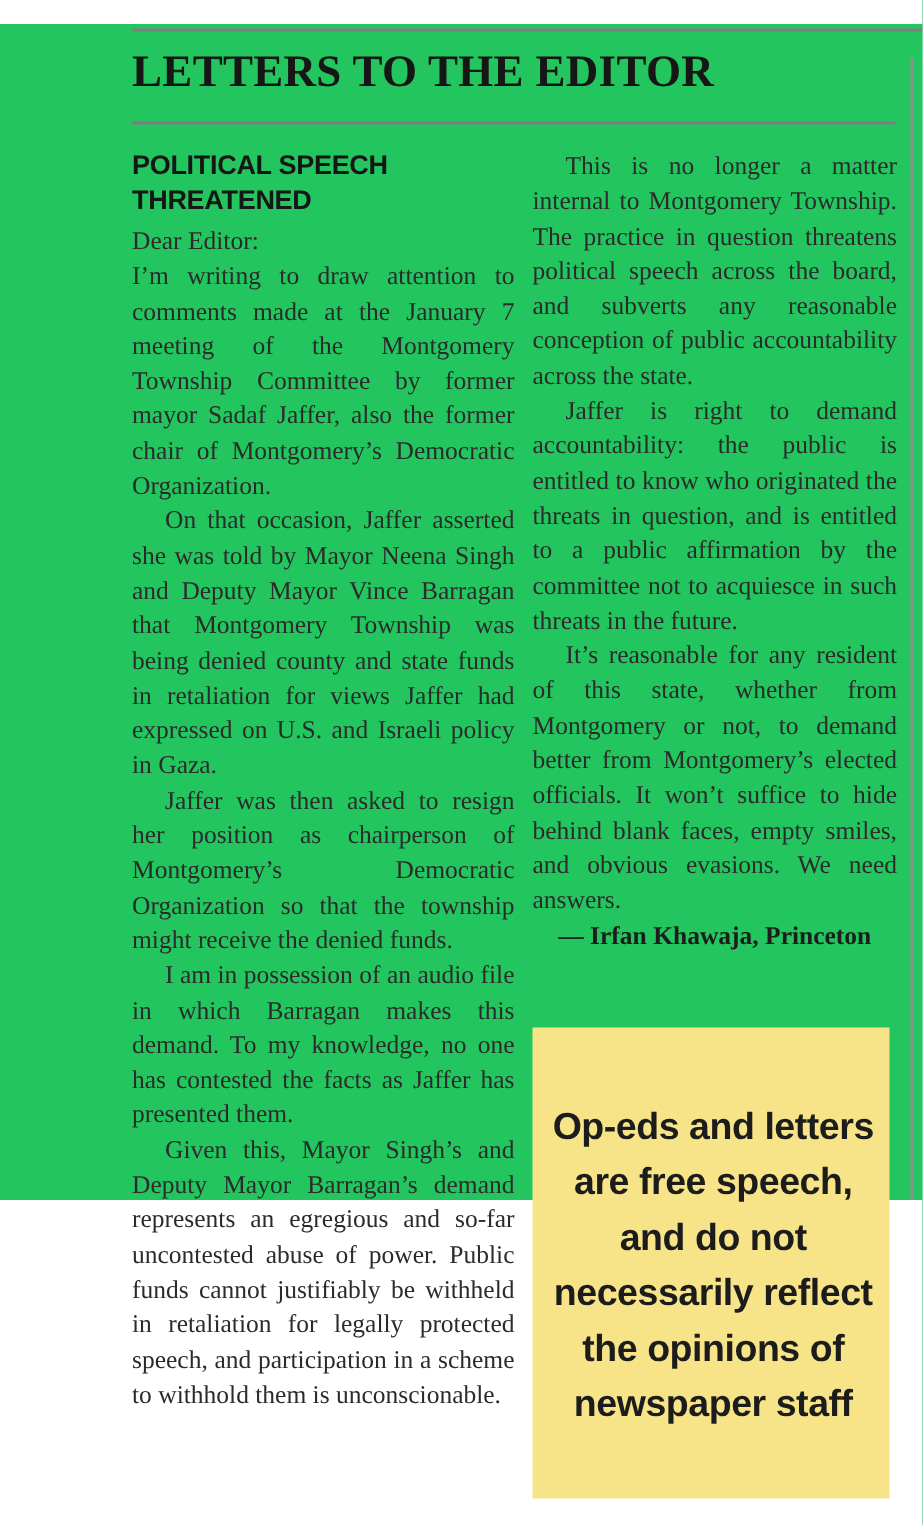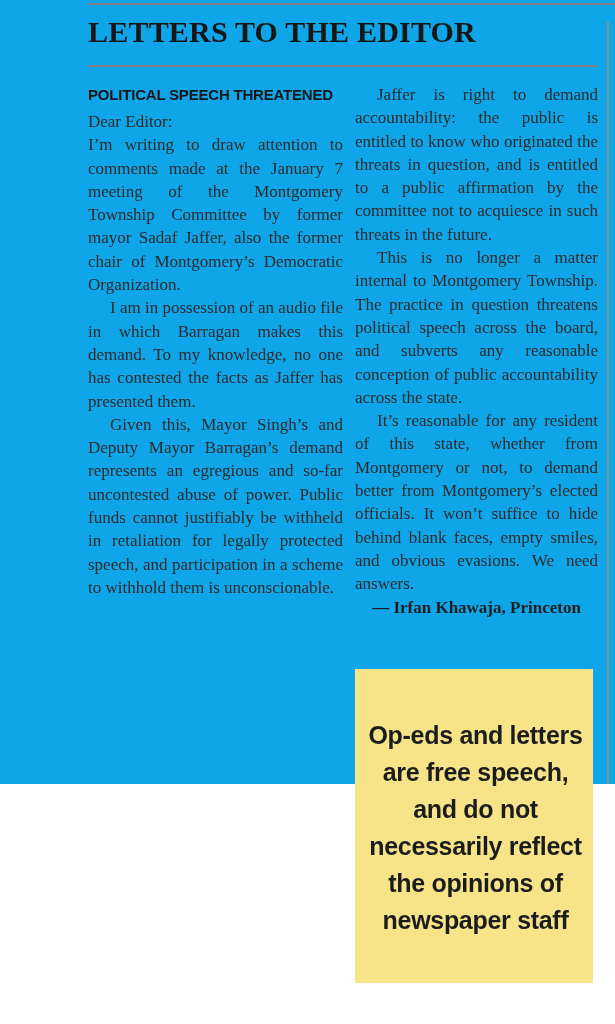--- a/index.html
+++ b/index.html
@@ -6,21 +6,22 @@
   body {
     width: 615px; height: 1024px;
     background: #ffffff;
     font-family: "Liberation Serif", serif;
     color: #2b2b2b;
     overflow: hidden;
   }
   .page {
     position: relative;
     width: 615px; height: 784px;
-    background: #0ea5e9;
+    background: #22c55e;
+    margin-top: 16px;
   }
   .top-rule {
     position: absolute;
     left: 88px; right: 0; top: 3px;
     height: 2px; background: #7e7e7e;
   }
   .v-rule {
     position: absolute;
     left: 607px; top: 22px; bottom: 0;
     width: 2px; background: #8f8f8f;
@@ -58,21 +59,21 @@
     margin-top: 16px;
     display: flex;
     align-items: flex-start;
   }
   .col-left  { width: 255px; margin-right: 12px; }
   .col-right { width: 243px; }
   h2.letter-heading {
     margin: 0 0 4px 0;
     font-family: "Liberation Sans", sans-serif;
     font-weight: bold;
-    font-size: 15px;
+    font-size: 18px;
     line-height: 23px;
     letter-spacing: -0.2px;
     color: #161616;
   }
   .col p {
     margin: 0;
     font-size: 17px;
     line-height: 23.3px;
     text-align: justify;
     color: #2b2b2b;
@@ -121,27 +122,29 @@
 
     <div class="mid-rule" style="background: rgb(126, 126, 126);"></div>
 
 
     <div class="columns">
 
       <div class="col col-left">
         <h2 class="letter-heading">POLITICAL SPEECH THREATENED</h2>
         <p class="noindent">Dear Editor:</p>
         <p class="noindent">I’m writing to draw attention to comments made at the January 7 meeting of the Montgomery Township Committee by former mayor Sadaf Jaffer, also the former chair of Montgomery’s Democratic Organization.</p>
+        <p class="ind">On that occasion, Jaffer asserted she was told by Mayor Neena Singh and Deputy Mayor Vince Barragan that Montgomery Township was being denied county and state funds in retaliation for views Jaffer had expressed on U.S. and Israeli policy in Gaza.</p>
+        <p class="ind">Jaffer was then asked to resign her position as chairperson of Montgomery’s Democratic Organization so that the township might receive the denied funds.</p>
         <p class="ind">I am in possession of an audio file in which Barragan makes this demand. To my knowledge, no one has contested the facts as Jaffer has presented them.</p>
         <p class="ind">Given this, Mayor Singh’s and Deputy Mayor Barragan’s demand represents an egregious and so-far uncontested abuse of power. Public funds cannot justifiably be withheld in retaliation for legally protected speech, and participation in a scheme to withhold them is unconscionable.</p>
       </div>
 
       <div class="col col-right">
+        <p class="ind">This is no longer a matter internal to Montgomery Township. The practice in question threatens political speech across the board, and subverts any reasonable conception of public accountability across the state.</p>
         <p class="ind">Jaffer is right to demand accountability: the public is entitled to know who originated the threats in question, and is entitled to a public affirmation by the committee not to acquiesce in such threats in the future.</p>
-        <p class="ind">This is no longer a matter internal to Montgomery Township. The practice in question threatens political speech across the board, and subverts any reasonable conception of public accountability across the state.</p>
         <p class="ind">It’s reasonable for any resident of this state, whether from Montgomery or not, to demand better from Montgomery’s elected officials. It won’t suffice to hide behind blank faces, empty smiles, and obvious evasions. We need answers.</p>
         <p class="signature">— Irfan Khawaja, Princeton</p>
 
         <div class="disclaimer-box" style="background: rgb(247, 228, 136);">
           <p style="color: rgb(28, 28, 28);">Op-eds and letters are free speech, and do not necessarily reflect the opinions of newspaper staff</p>
         </div>
       </div>
 
     </div>
   </div>

